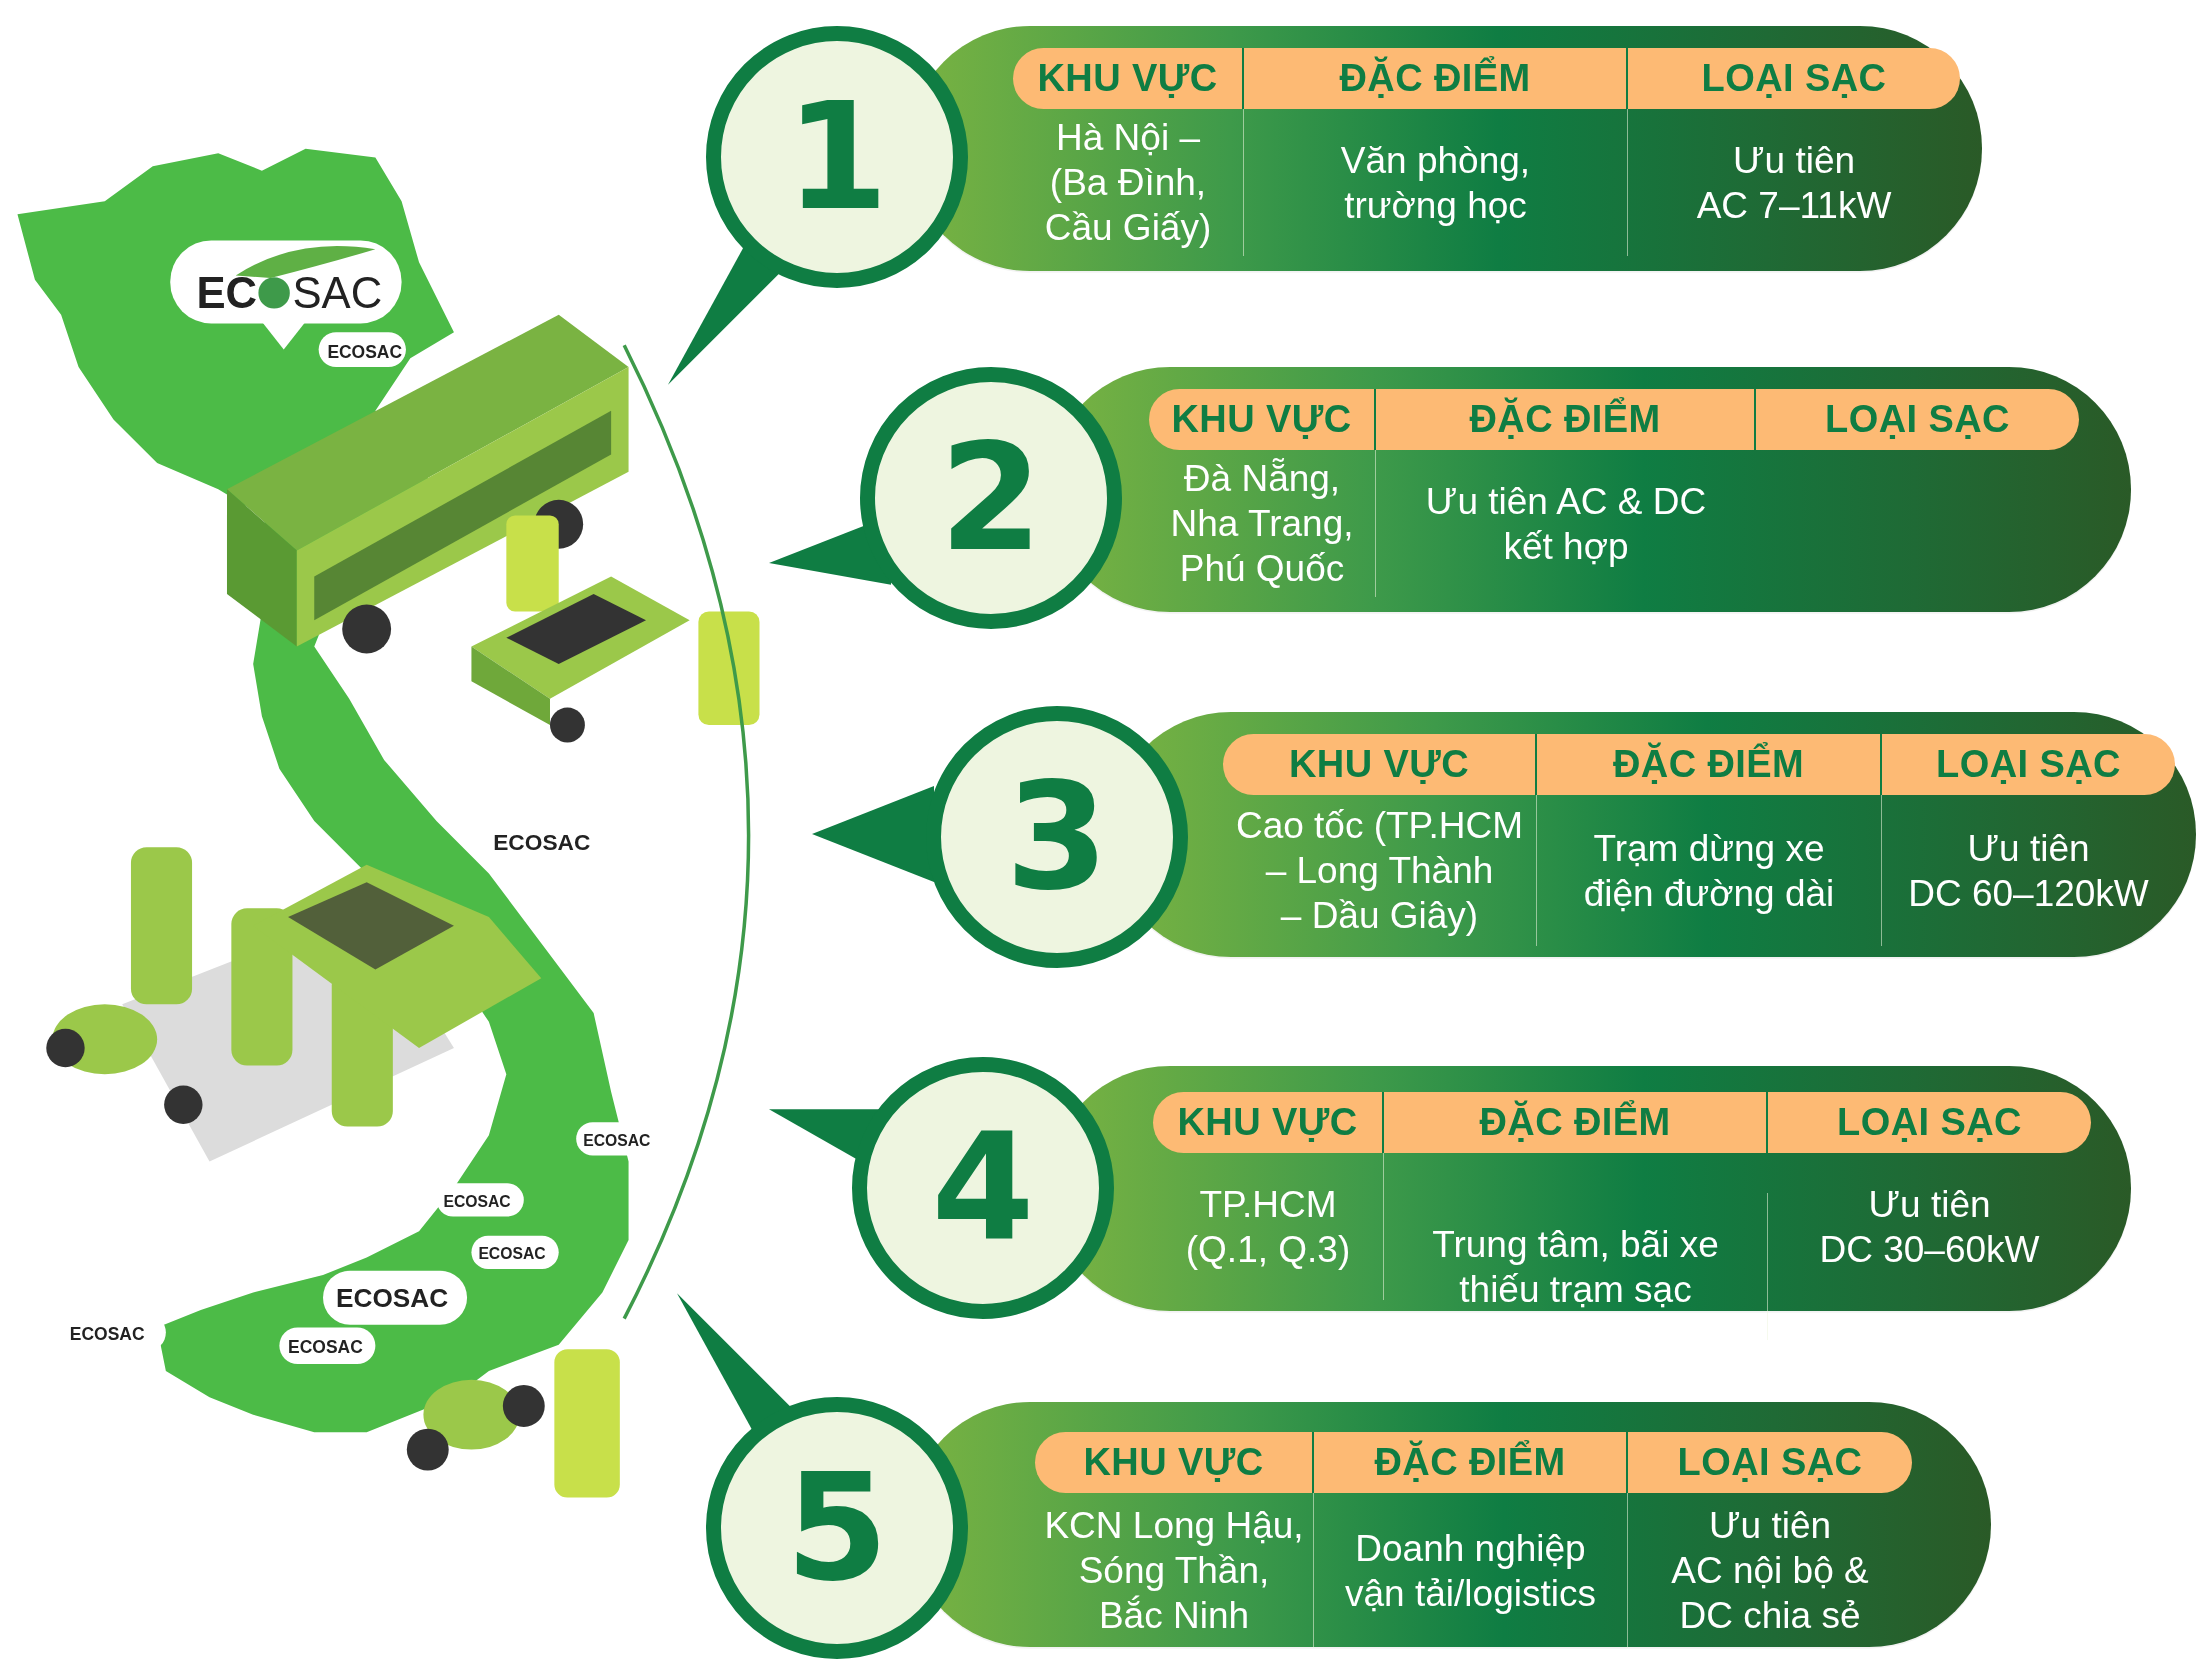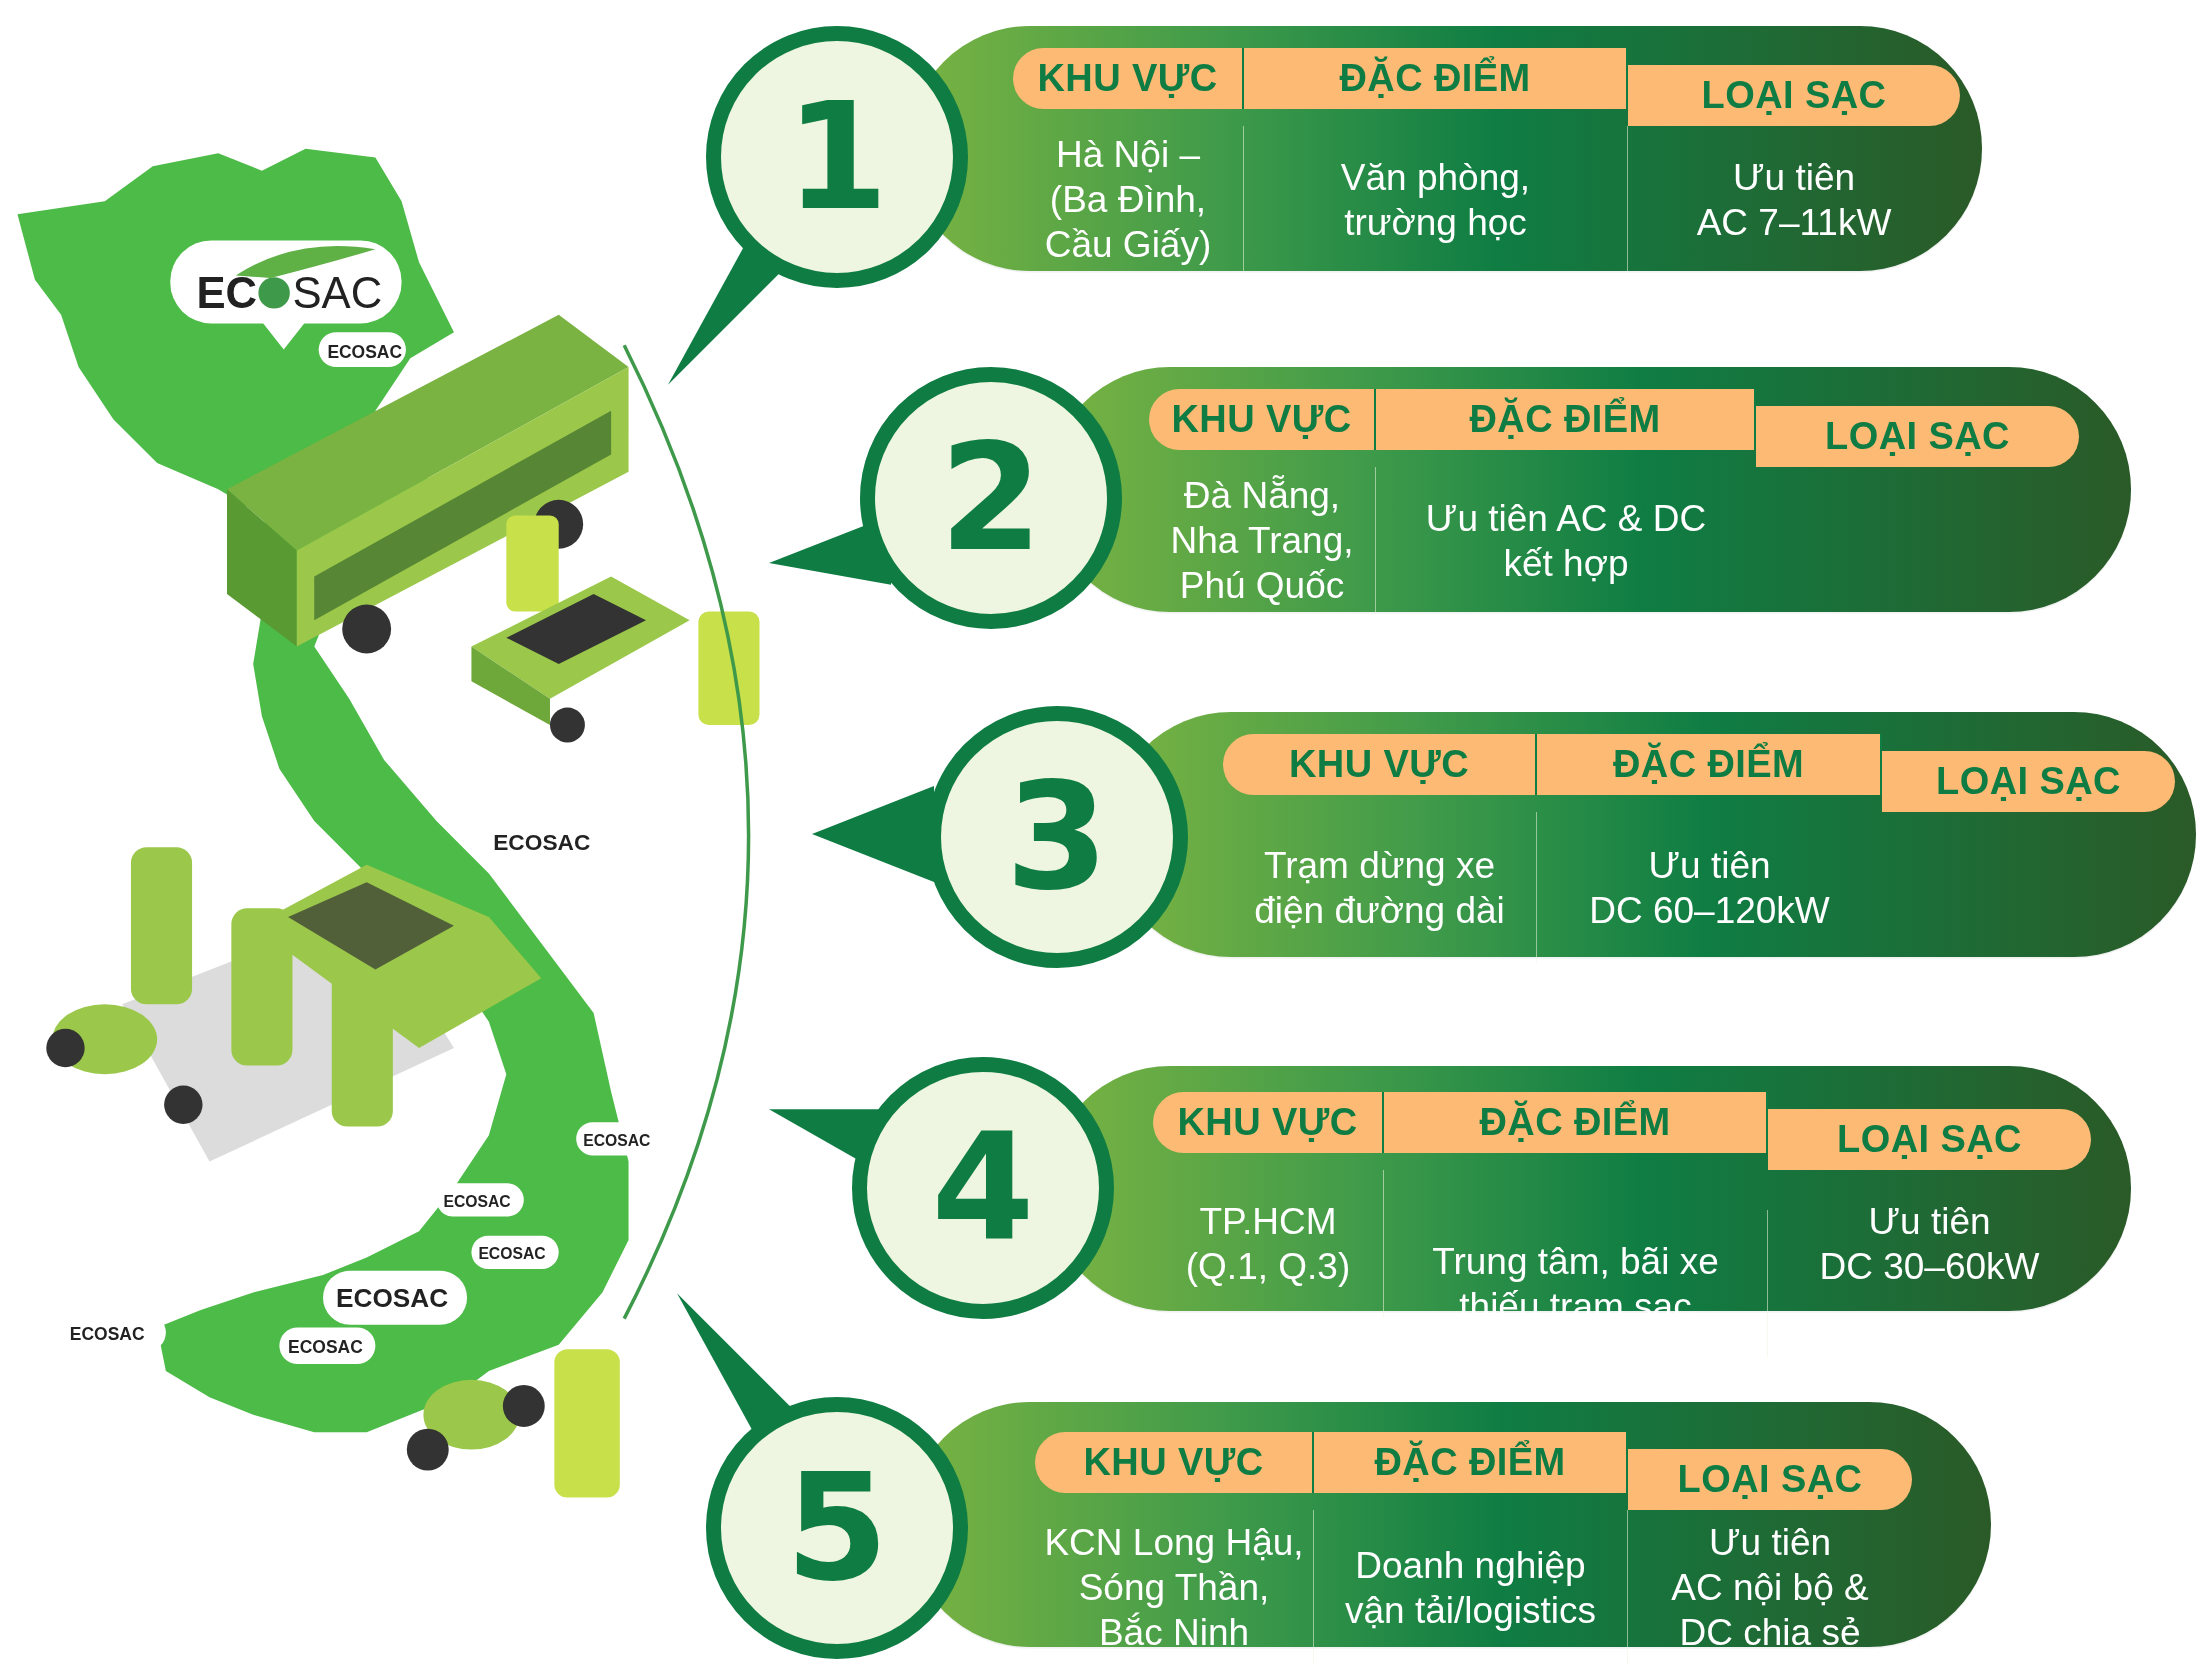--- a/index.html
+++ b/index.html
@@ -6,21 +6,21 @@
   body{width:2200px;height:1677px;position:relative;overflow:hidden;background:#ffffff;font-family:"Liberation Sans","DejaVu Sans",sans-serif;}
   .map{position:absolute;left:0;top:0;width:873px;height:1677px;}
   .arc{position:absolute;left:0;top:0;width:873px;height:1677px;}
   .card{position:absolute;height:245px;border-radius:122px;background:linear-gradient(90deg,#7ab342 0%,#3e9a4a 30%,#0f7d43 55%,#1f6a35 80%,#2a5a27 100%);box-shadow:0 1.7px 0 rgba(0,0,0,0.05);}
   .bubble{position:absolute;width:262px;height:262px;border-radius:50%;background:#eef5e0;border:15.7px solid #0f7d43;box-sizing:border-box;display:flex;align-items:center;justify-content:center;}
   .bubble .num{font-family:"DejaVu Sans","Liberation Sans",sans-serif;font-weight:bold;font-size:148px;color:#0f7d43;line-height:1;}
   .tail{position:absolute;width:0;height:0;}
   .tbl{position:absolute;display:grid;}
   .hdr{background:#fdba74;height:61px;display:flex;align-items:center;justify-content:center;font-weight:bold;color:#0f7d43;font-size:38px;letter-spacing:0.4px;border-right:2.6px solid #0f7d43;}
   .hdr.first{border-radius:31px 0 0 31px;}
-  .hdr.last{border-radius:0 31px 31px 0;border-right:none;margin-top:17px;}
+  .hdr.last{border-radius:0 31px 31px 0;border-right:none;}
   .cell{color:#ffffff;font-size:37px;text-align:center;display:flex;align-items:center;justify-content:center;line-height:45px;border-right:1.7px solid rgba(238,245,224,0.55);white-space:pre-line;padding:3.5px 5.2px;}
   .cell.last{border-right:none;}
 </style>
 </head>
 <body>
 
 <svg class="map" viewBox="0 0 1000 1920" xmlns="http://www.w3.org/2000/svg">
   <path d="M20,245 L120,230 L175,190 L250,175 L300,195 L350,170 L430,180 L460,230 L480,300 L520,380 L470,410 L430,470 L470,520 L500,560 L460,610 L420,640 L380,690 L360,740 L400,800 L440,870 L500,940 L560,1000 L620,1080 L680,1160 L700,1250 L720,1330 L720,1420 L690,1480 L640,1540 L560,1570 L520,1600 L470,1620 L420,1640 L360,1640 L290,1620 L240,1600 L190,1570 L180,1520 L230,1500 L290,1480 L370,1460 L420,1440 L480,1410 L520,1360 L560,1300 L580,1230 L560,1170 L520,1110 L470,1050 L410,990 L360,940 L320,880 L300,820 L290,760 L300,700 L320,640 L300,590 L250,560 L180,530 L130,480 L90,420 L70,360 L40,320 Z" fill="#4cbb47"></path>
 
   <g>
@@ -149,20 +149,23 @@
 <svg class="tail" style="left:812px;top:786px;width:122px;height:96px;" viewBox="0 0 140 110">
     <path d="M140,0 L0,55 L140,110 Z" fill="#0f7d43"></path>
   </svg>
 <div class="bubble" style="left:926px;top:706px;">
     <span class="num">3</span>
   </div>
 <div class="tbl" style="left:1223px;top:734px;grid-template-columns:314px 345px 293px;">
   <div class="hdr first">KHU VỰC</div>
   <div class="hdr">ĐẶC ĐIỂM</div>
   <div class="hdr last">LOẠI SẠC</div>
+  <div class="cell" style="height:144px;">Cao tốc (TP.HCM
+– Long Thành
+– Dầu Giây)</div>
   <div class="cell" style="height:144px;">Trạm dừng xe
 điện đường dài</div>
   <div class="cell last" style="height:144px;">Ưu tiên
 DC 60–120kW</div>
 </div>
 
 <div class="card" style="left:1048px;top:1066px;width:1083px;"></div>
 <svg class="tail" style="left:769px;top:1109px;width:122px;height:70px;" viewBox="0 0 140 80">
     <path d="M140,0 L0,0 L140,80 Z" fill="#0f7d43"></path>
   </svg>

